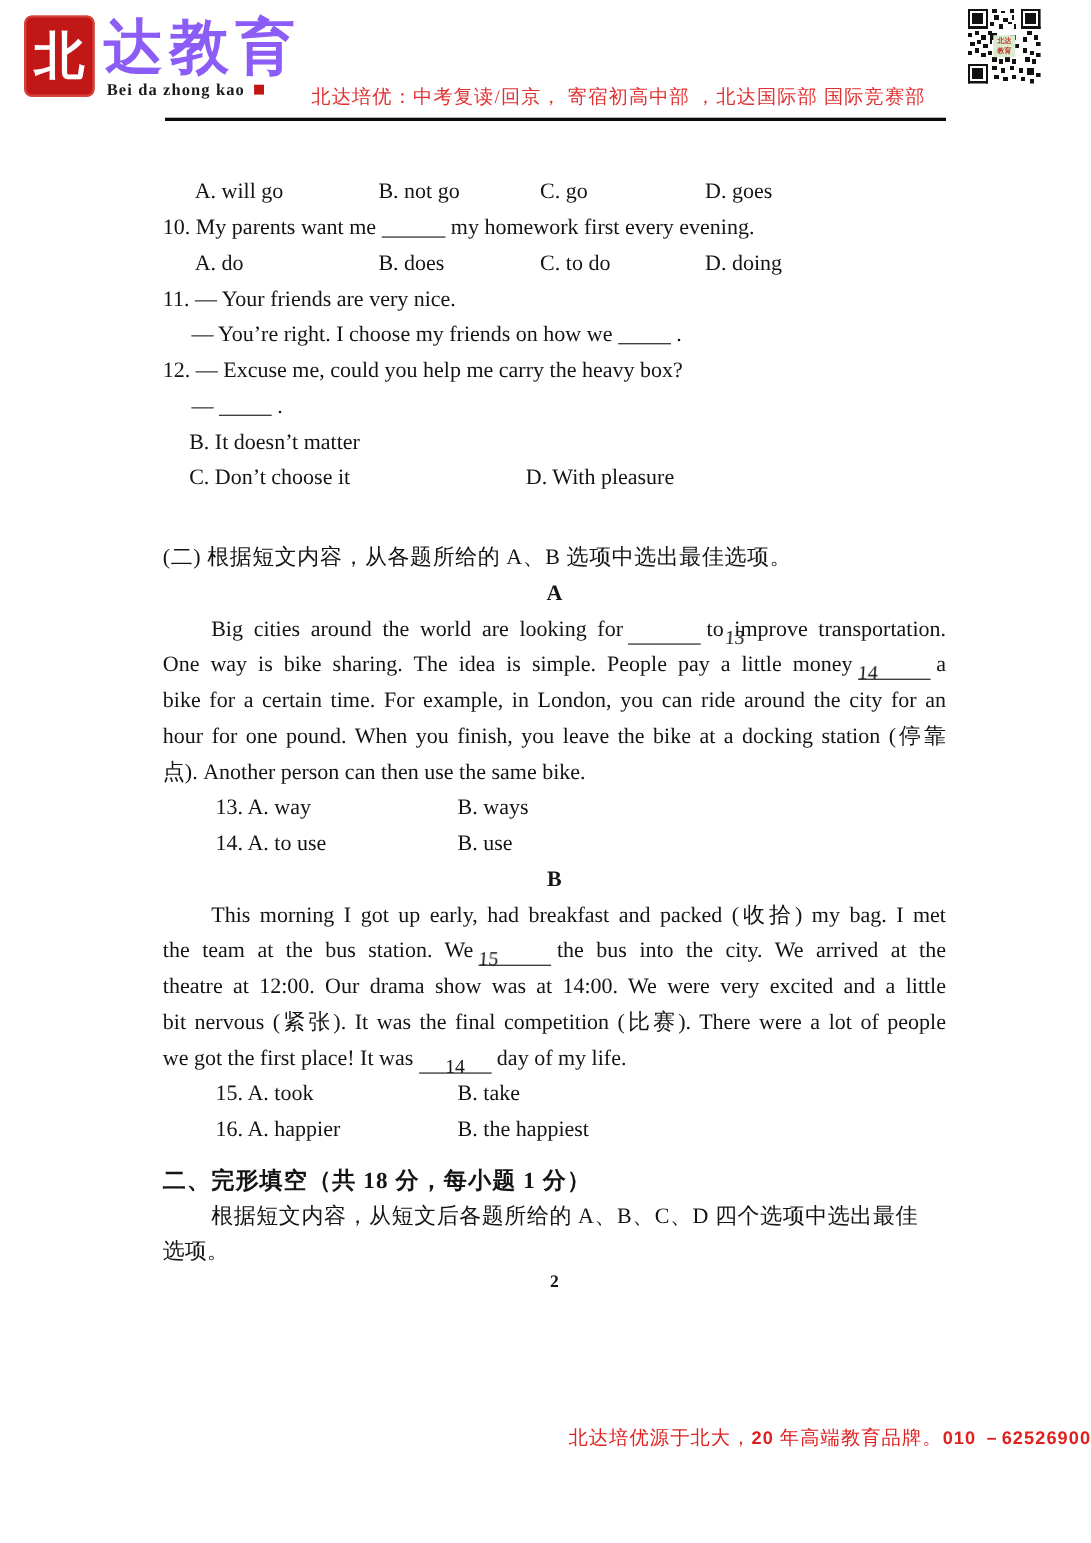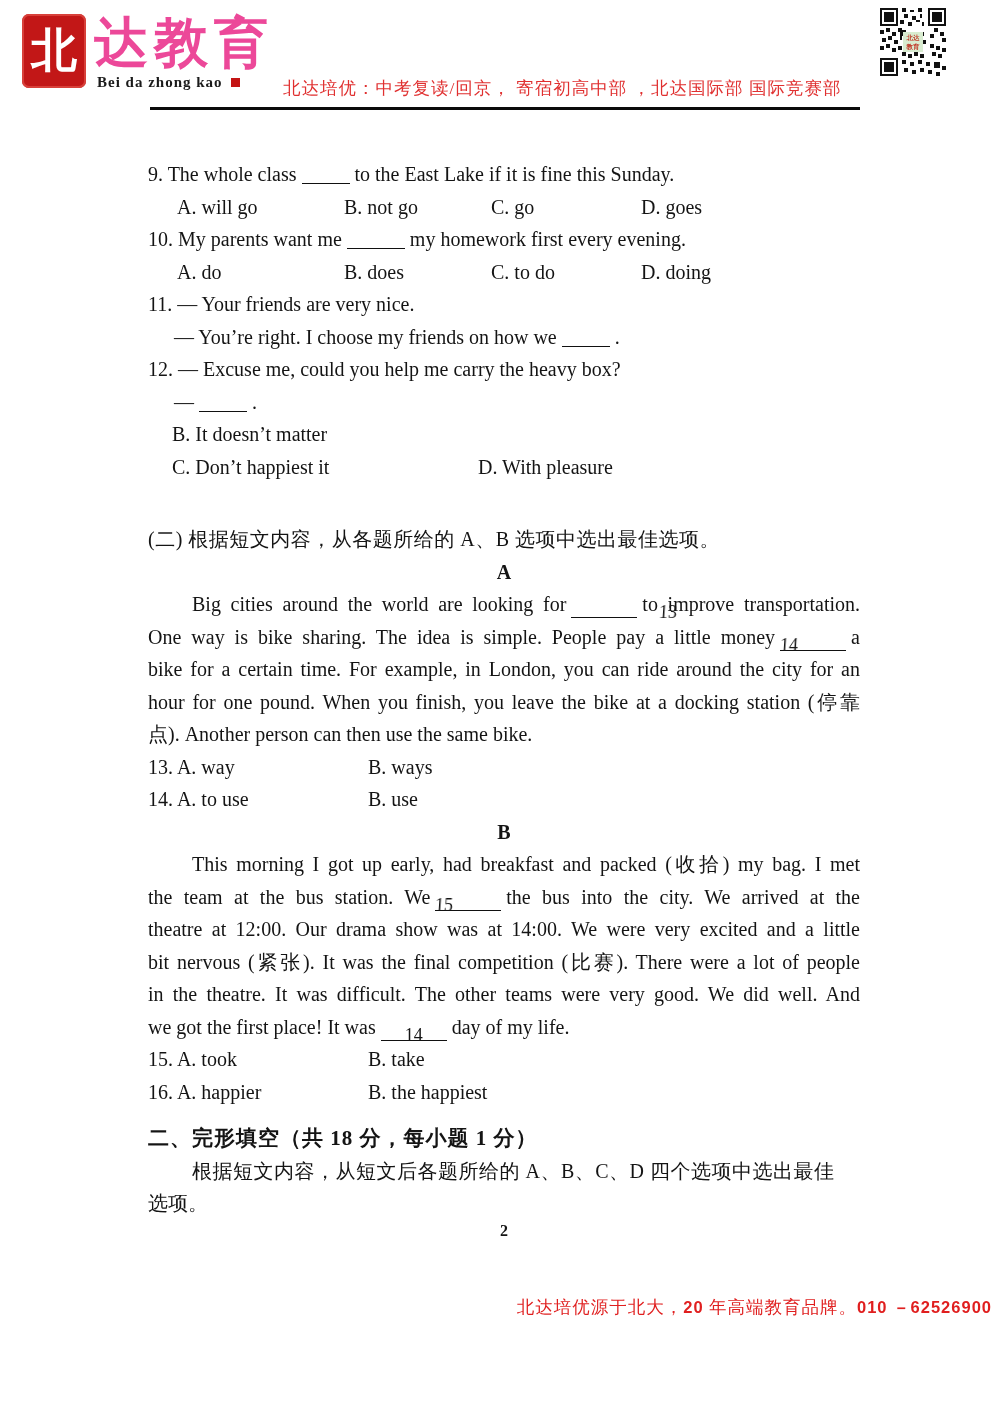--- a/index.html
+++ b/index.html
@@ -11,21 +11,21 @@
   }
   
   .seal {
     position:absolute; left:22px; top:14px; width:64px; height:74px;
     background:#c21717; border-radius:7px; box-shadow:0 0 0 2px #d8403a inset;
     display:flex; align-items:center; justify-content:center;
   }
   .seal-char { color:#fff; font-size:46px; font-weight:bold; font-family:"Liberation Serif", serif; }
   .brand-cn {
     position:absolute; left:94px; top:8px; width:180px; height:70px;
-    color:#ec4899; font-size:54px; font-weight:bold; letter-spacing:6px;
+    color:#8b5cf6; font-size:54px; font-weight:bold; letter-spacing:6px;
     font-family:"Liberation Serif", serif; line-height:70px; white-space:nowrap;
   }
   .brand-sub {
     position:absolute; left:97px; top:74px; font-size:15px; color:#1a1a1a;
     font-weight:bold; letter-spacing:1px; white-space:nowrap;
   }
   .brand-sub .sq { display:inline-block; width:9px; height:9px; background:#c41414; margin-left:8px; }
   .tagline {
     position:absolute; left:283px; top:76px; font-size:17.5px; color:#e03030;
     letter-spacing:1px; white-space:nowrap;
@@ -36,21 +36,21 @@
   .qr-label {
     position:absolute; left:23px; top:24px; width:20px; height:20px; background:#d9ecd0;
     color:#c23a2a; font-size:6.5px; line-height:1.4; text-align:center; font-weight:bold;
     display:flex; flex-direction:column; justify-content:center;
   }
   
   .content { position:absolute; left:148px; top:158px; width:712px; font-size:20px; }
   .row { line-height:32.5px; min-height:32.5px; }
   .opts4 { display:grid; grid-template-columns:167px 147px 150px auto; padding-left:29px; }
   .opts2 { display:grid; grid-template-columns:306px auto; padding-left:24px; }
-  .optsAB { display:grid; grid-template-columns:220px auto; }
+  .optsAB { display:grid; grid-template-columns:220px auto;margin-left:48px; }
   .indent { padding-left:26px; }
   .blank {
     display:inline-block; border-bottom:1.6px solid #111; height:1.05em;
     vertical-align:-3px; text-align:center; margin:0 5px; line-height:1;
   }
   .w48 { width:48px; } .w58 { width:58px; } .w66 { width:66px; }
   .blank .num { font-size:18px; position:relative; top:4px; }
   .smudge { filter:blur(0.7px); display:inline-block; transform:skewX(-4deg); }
   .passage { text-align:justify; }
   .passage .j { text-align-last:justify; }
@@ -154,23 +154,20 @@
     </g>
   </svg>
   <div class="qr-label">
     <span>北达</span>
     <span>教育</span>
   </div>
 </div>
 
 <div class="content">
 
-  <div class="row">
-    <span>9. The whole class</span><span class="blank w48"></span><span>to the East Lake if it is fine this Sunday.</span>
-  </div>
   <div class="row opts4">
     <span>A. will go</span>
     <span>B. not go</span>
     <span>C. go</span>
     <span>D. goes</span>
   </div>
 
   <div class="row">
     <span>10. My parents want me</span><span class="blank w58"></span><span>my homework first every evening.</span>
   </div>
@@ -187,21 +184,21 @@
   </div>
 
   <div class="row">12. — Excuse me, could you help me carry the heavy box?</div>
   <div class="row indent">
     <span>—</span><span class="blank w48"></span><span>.</span>
   </div>
   <div class="row opts2">
     <span>B. It doesn’t matter</span>
   </div>
   <div class="row opts2">
-    <span>C. Don’t happiest it</span>
+    <span>C. Don’t choose it</span>
     <span>D. With pleasure</span>
   </div>
 
   <div class="row sec-heading">(二) 根据短文内容，从各题所给的 A、B 选项中选出最佳选项。</div>
   <div class="row centermark">A</div>
 
   <div class="passage">
     <div class="row j first">
       <span>Big cities around the world are looking for</span><span class="blank w66"><span class="num smudge">13</span></span><span>to improve transportation.</span>
     </div>
@@ -224,21 +221,20 @@
 
   <div class="row centermark">B</div>
 
   <div class="passage">
     <div class="row j first">This morning I got up early, had breakfast and packed (收拾) my bag. I met</div>
     <div class="row j">
       <span>the team at the bus station. We</span><span class="blank w66"><span class="num smudge">15</span></span><span>the bus into the city. We arrived at the</span>
     </div>
     <div class="row j">theatre at 12:00. Our drama show was at 14:00. We were very excited and a little</div>
     <div class="row j">bit nervous (紧张). It was the final competition (比赛). There were a lot of people</div>
-    <div class="row j">in the theatre. It was difficult. The other teams were very good. We did well. And</div>
     <div class="row">
       <span>we got the first place! It was</span><span class="blank w66"><span class="num">14</span></span><span>day of my life.</span>
     </div>
   </div>
 
   <div class="row optsAB">
     <span>15. A. took</span>
     <span>B. take</span>
   </div>
   <div class="row optsAB">

